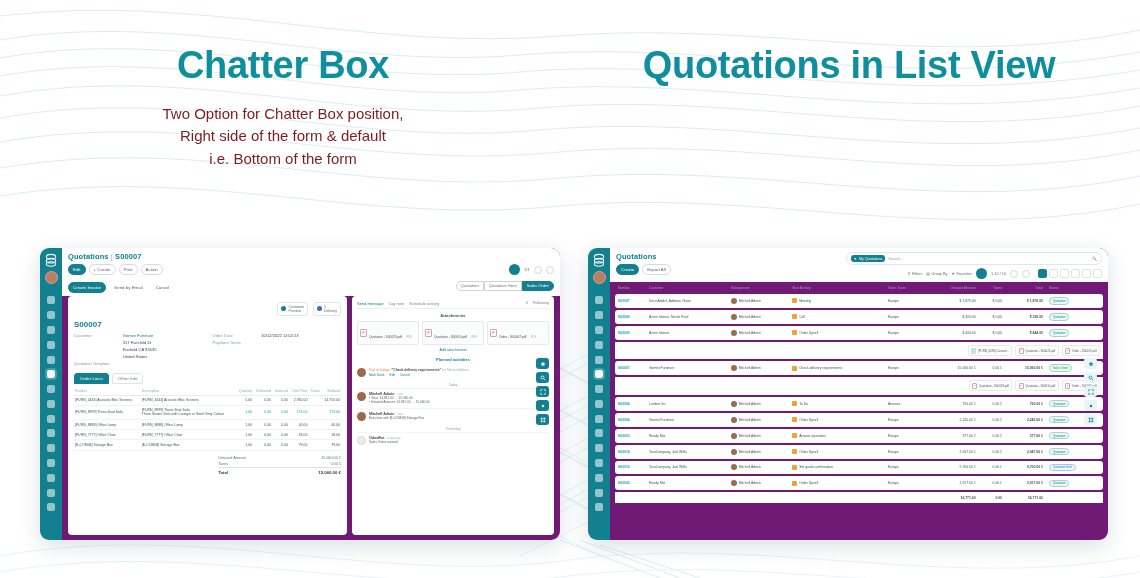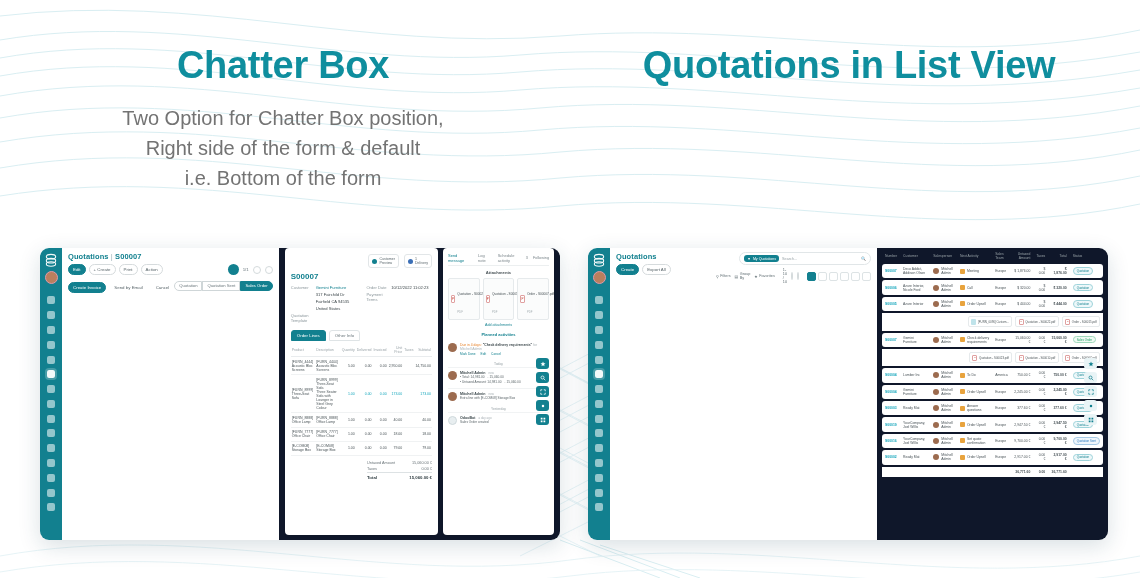--- a/index.html
+++ b/index.html
@@ -13,21 +13,21 @@
   .waves { position: absolute; inset: 0; z-index: 0; pointer-events: none; }
 
   
   .headings { position: absolute; top: 0; left: 0; width: 1132px; display: flex; z-index: 2; }
   .hcol { width: 570px; text-align: center; padding-top: 44px; }
   .htitle {
     color: #0f8e9e; font-size: 38px; font-weight: bold; letter-spacing: -0.3px;
     line-height: 1.12;
   }
   .hsub {
-    margin-top: 16px; color: #737373; font-size: 20px; line-height: 1.5;
+    margin-top: 16px; color: #7f1d1d; font-size: 15px; line-height: 1.5;
   }
 
   
   .shot {
     position: absolute; background: #ffffff; border-radius: 9px;
     box-shadow: 0 6px 22px rgba(20,60,80,.16);
     overflow: hidden; z-index: 3; display: flex;
   }
   #shot-left  { left: 40px;  top: 248px; width: 520px; height: 292px; }
   #shot-right { left: 588px; top: 248px; width: 520px; height: 292px; }
@@ -36,21 +36,21 @@
   .side {
     width: 22px; background: #12808f; flex: 0 0 22px;
     display: flex; flex-direction: column; align-items: center; padding-top: 4px;
   }
   .side-logo { width: 16px; height: 16px; border-radius: 3px; opacity:.95; margin-bottom: 3px;}
   .side-av { width: 13px; height: 13px; border-radius: 50%; background: #b97f5e; border:1px solid #d9a; margin-bottom: 9px;}
   .side-ic { width: 8px; height: 8px; margin: 3.4px 0; border-radius: 2px;
              background: rgba(255,255,255,.55); }
   .side-ic.sel { background: rgba(255,255,255,.95); box-shadow: 0 0 0 2px rgba(255,255,255,.22); }
 
-  .pane { flex: 1; min-width: 0; background: #0f172a; display: flex; flex-direction: row; }
+  .pane { flex: 1; min-width: 0; background: #701a75; display: flex; flex-direction: column; }
 
   
   .ctrl { background: #fff; padding: 4px 6px 3px 6px; }
   .ctrl-title { color: #12808f; font-size: 7.5px; font-weight: bold; letter-spacing:.1px;}
   .ctrl-title .sep { color: #9fb3b8; font-weight: normal; }
   .btnrow { display: flex; gap: 3px; margin-top: 3px; align-items: center;}
   .btn {
     font-size: 4.4px; padding: 1.8px 4px; border-radius: 6px;
     border: .5px solid #d6dbdd; color: #5a666b; background: #fff; white-space: nowrap;
   }

